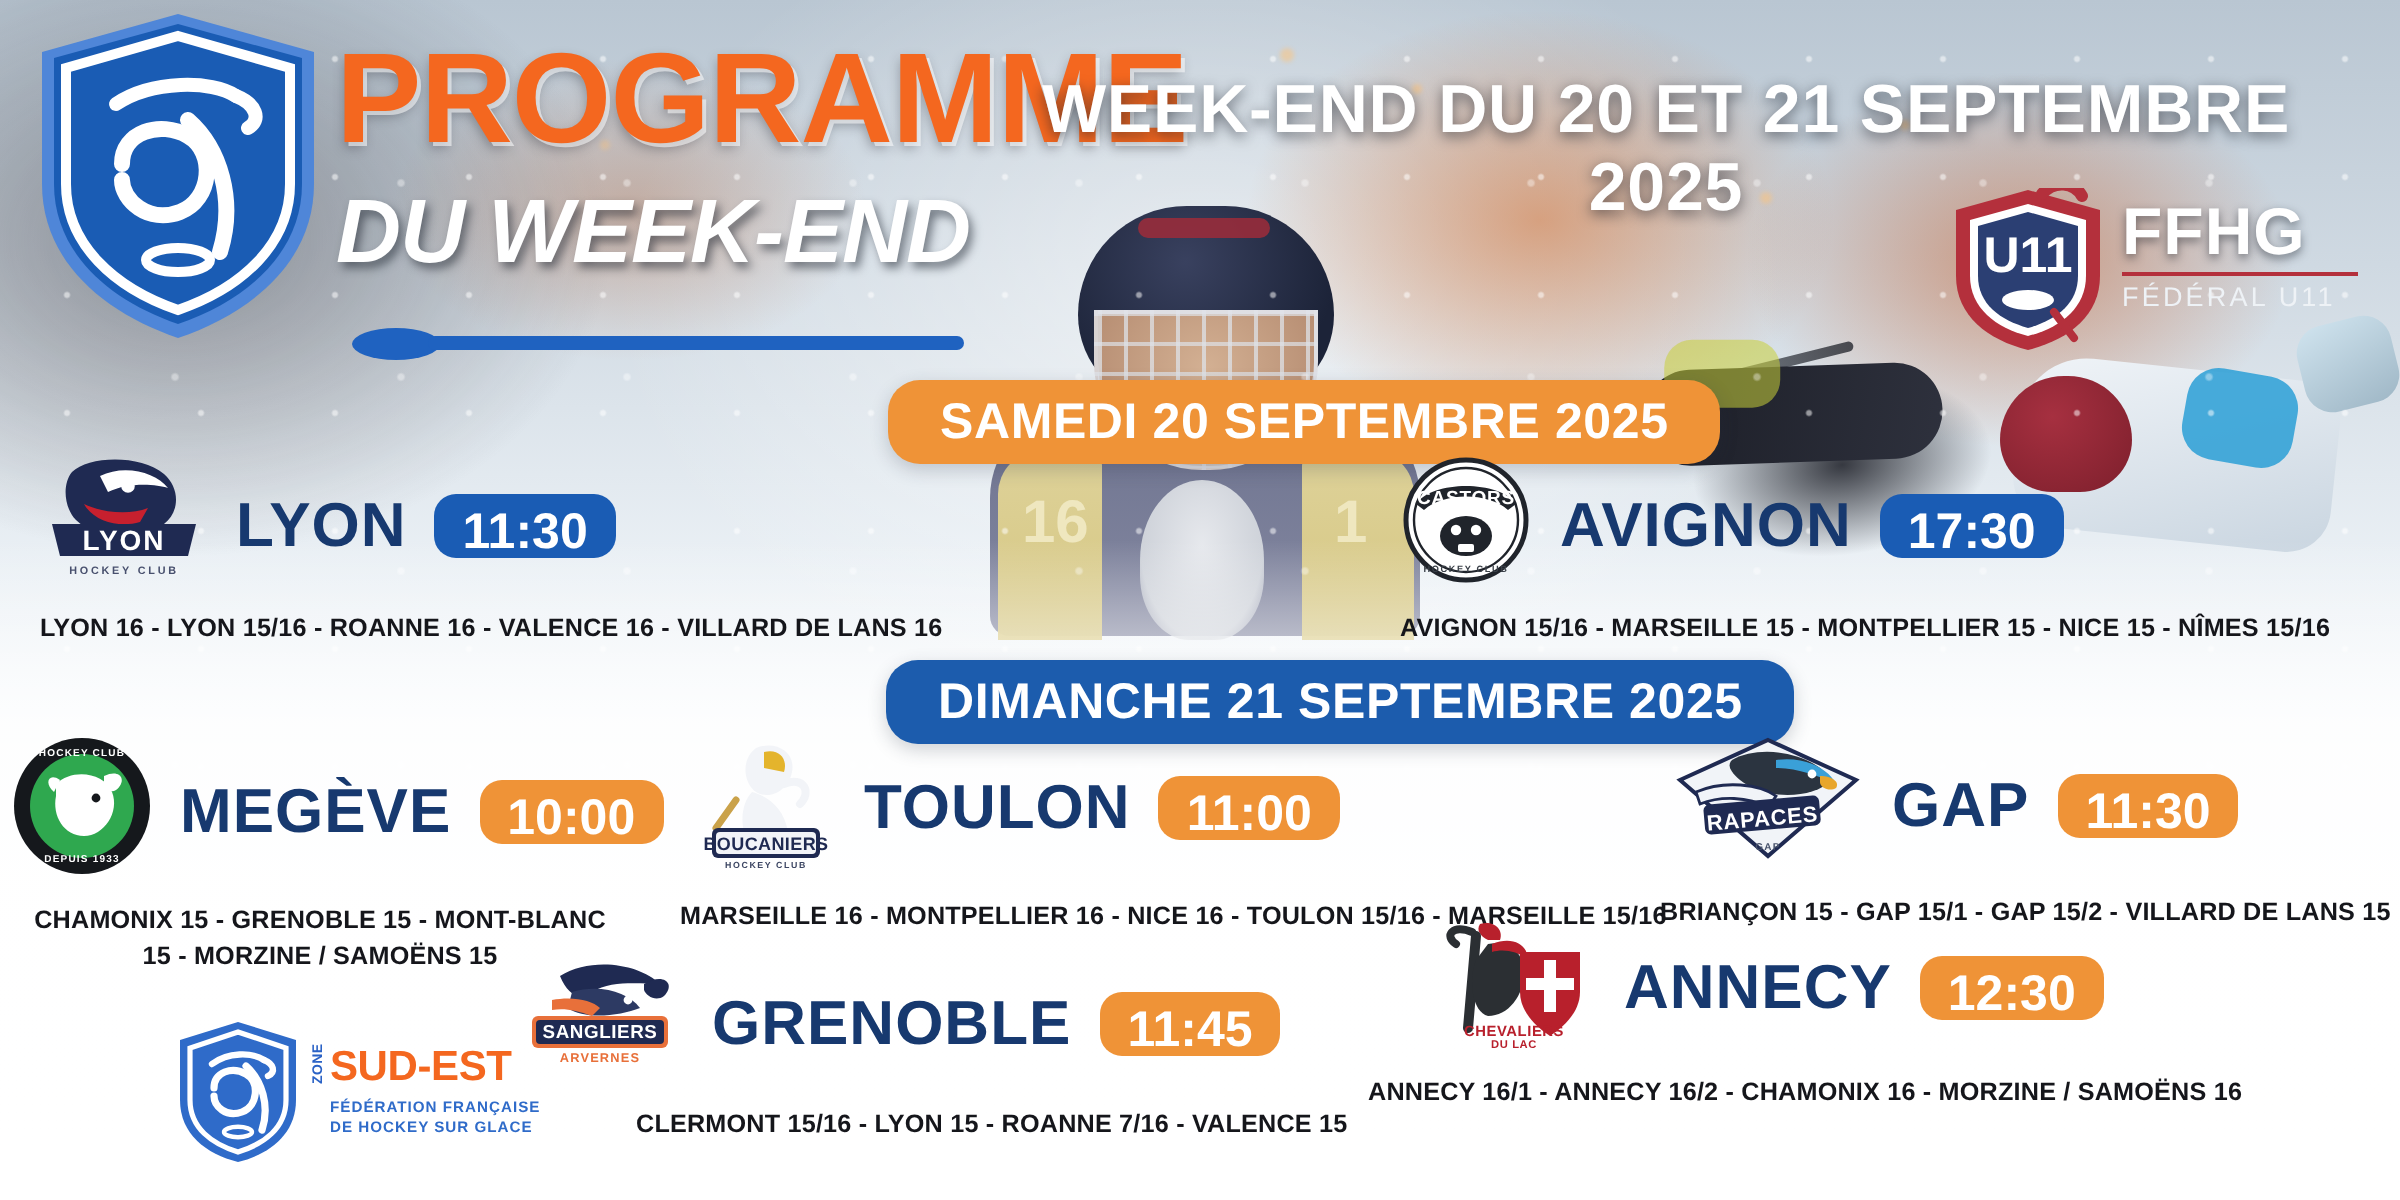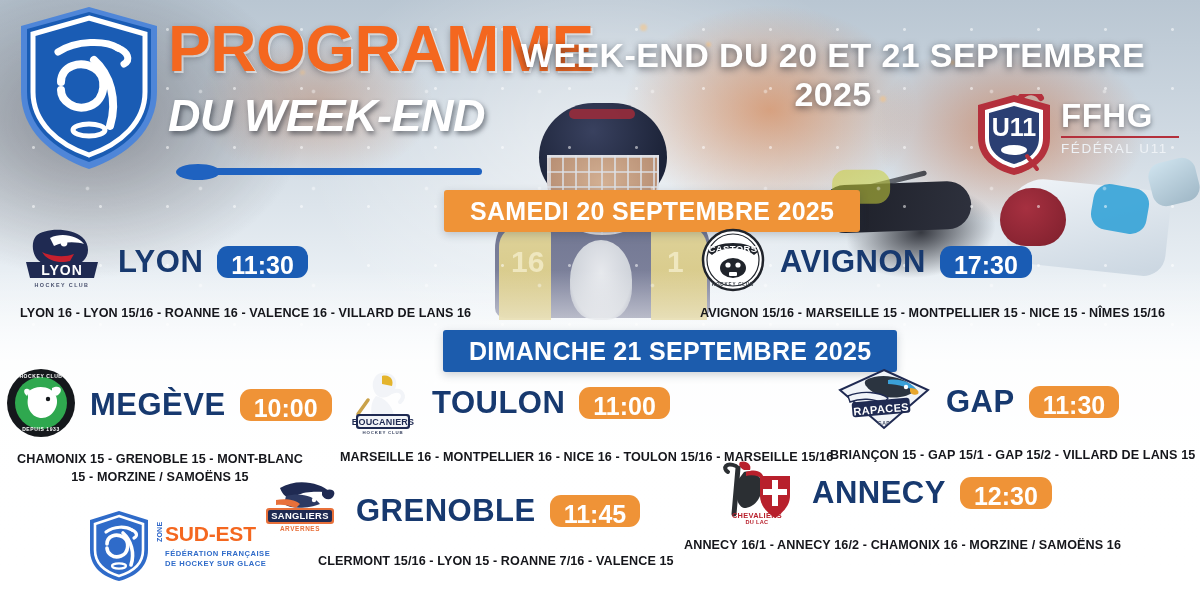--- a/index.html
+++ b/index.html
@@ -107,21 +107,21 @@
     text-shadow:0 2px 7px rgba(25,30,40,.6); }
   .u11-lockup { position:absolute; left:975px; top:95px; width:215px; height:78px; }
   .u11-badge { position:absolute; left:0; top:-1px; width:78px; height:82px; }
   .ffhg-txt { position:absolute; left:86px; top:4px; width:130px; }
   .ffhg-txt .ffhg { font-size:33px; font-weight:800; color:#fff; letter-spacing:.5px; line-height:1;
     text-shadow:0 2px 5px rgba(20,25,35,.5); }
   .ffhg-txt .rule { width:118px; height:2px; background:#b4303c; margin:4px 0 3px; }
   .ffhg-txt .fed { font-size:13.5px; font-weight:500; color:#eef2f6; letter-spacing:1.6px; }
 
   
-  .day-banner { position:absolute; height:42px; border-radius:3px; display:flex;
+  .day-banner { position:absolute; height:42px; border-radius:16px; display:flex;
     align-items:center; justify-content:center; color:#fff; font-size:25px;
     font-weight:800; letter-spacing:.3px; padding:0 26px;
     box-shadow:0 3px 9px rgba(40,50,70,.22); }
   .day-sat { left:444px; top:190px; background:#ef9337; }
   .day-sun { left:443px; top:330px; background:#1c5cad; }
 
   
   .match { position:absolute; }
   .match-row { display:flex; align-items:center; gap:14px; }
   .mlogo { flex:0 0 auto; position:relative; }

